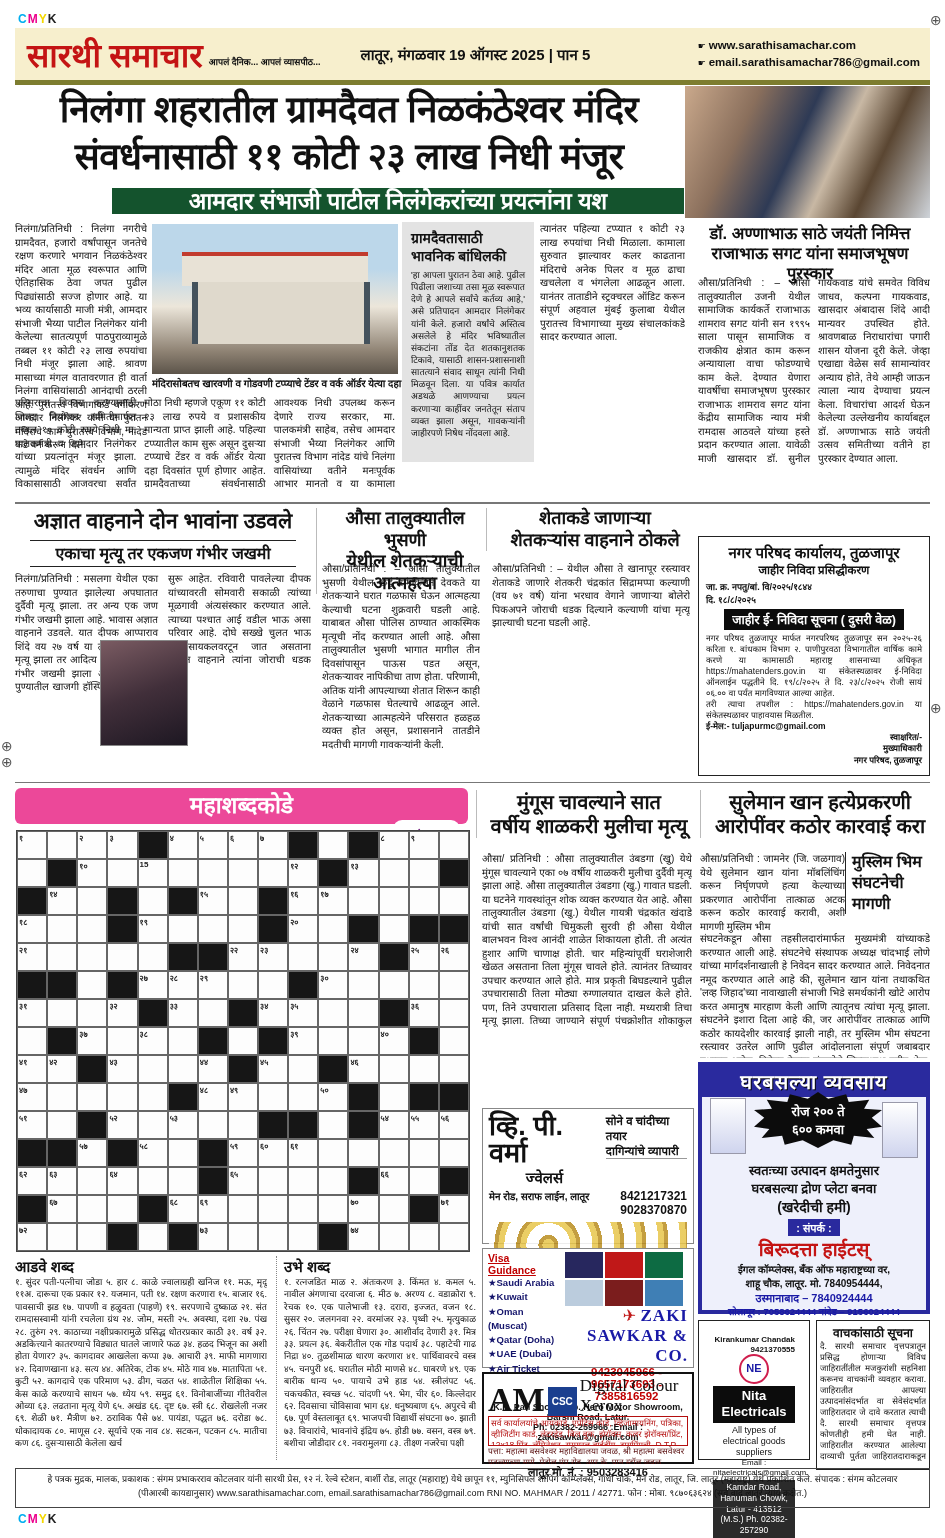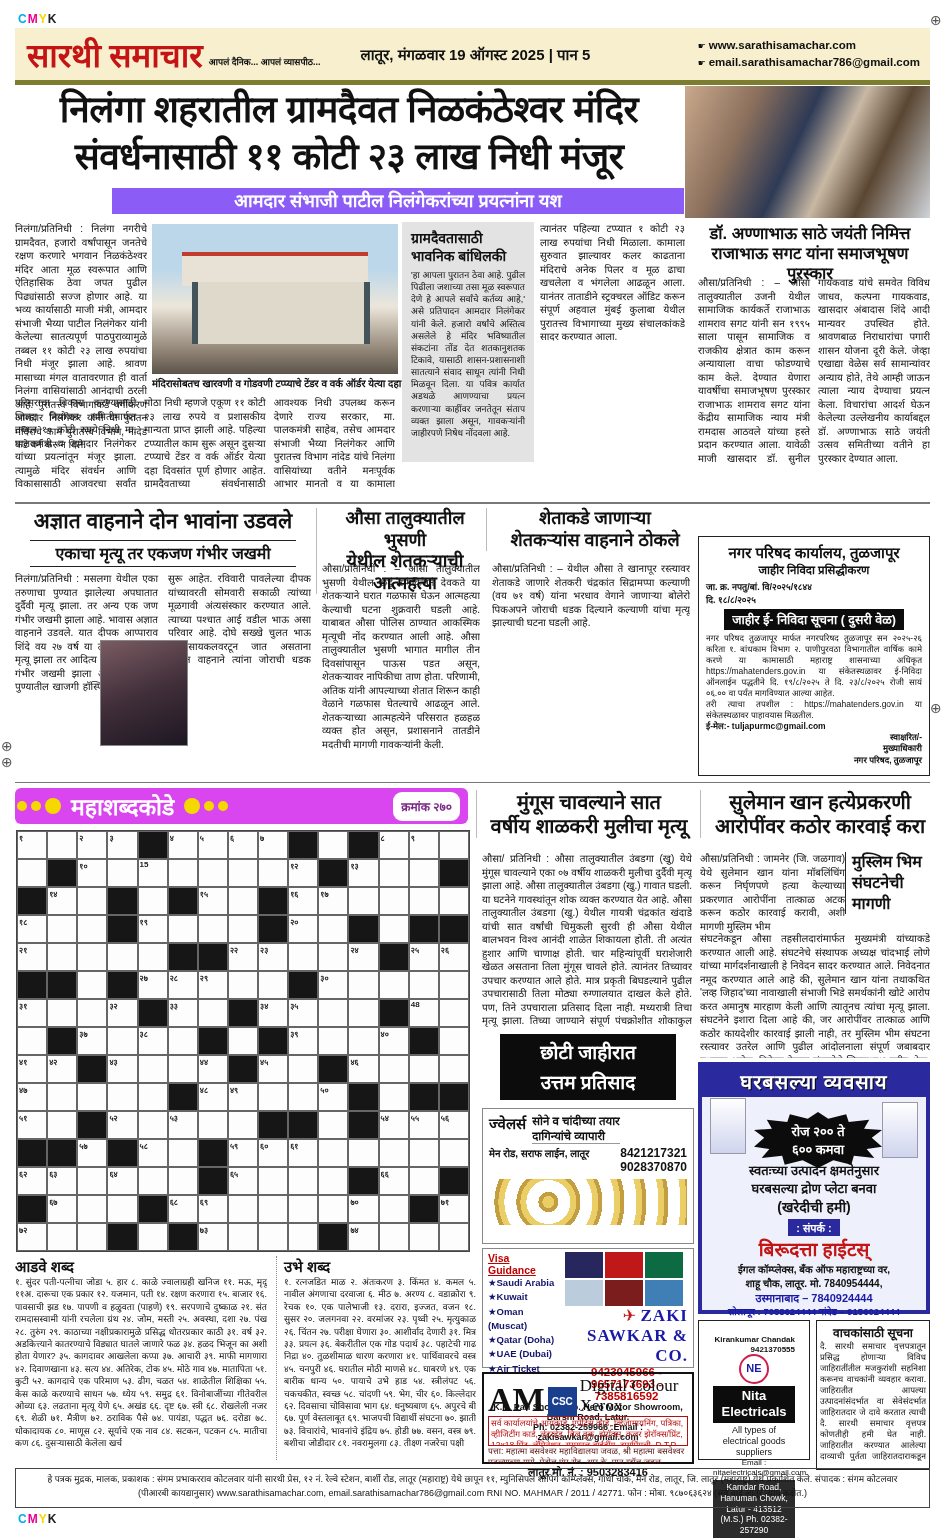--- a/index.html
+++ b/index.html
@@ -24,22 +24,22 @@
   .logo{color:#c41414;font-size:33px;font-weight:bold;margin-left:12px;white-space:nowrap;
         font-family:"Liberation Serif","DejaVu Serif",serif;}
   .tagline{font-size:9px;font-weight:bold;margin-left:6px;margin-top:14px;}
   .dateline{font-size:15px;font-weight:bold;margin-left:40px;white-space:nowrap;}
   .mast-contact{margin-left:auto;margin-right:10px;font-size:11.5px;font-weight:bold;line-height:1.5;text-align:left;}
   .mast-contact .ic{font-size:9px;margin-right:3px;}
 
   
   .main-headline{left:15px;top:86px;width:668px;height:98px;font-size:37px;line-height:1.28;
                  font-weight:bold;text-align:center;white-space:pre-line;letter-spacing:-.5px;}
-  .sub-headline{left:112px;top:188px;width:572px;height:26px;background:#8b5cf6;color:#fff;
-                font-size:18px;font-weight:bold;text-align:center;line-height:26px;}
+  .sub-headline{left:112px;top:188px;width:572px;height:26px;background:#14532d;color:#fff;
+                font-size:23px;font-weight:bold;text-align:center;line-height:26px;}
 
   .photo{background:#999;}
   .award-photo{left:685px;top:86px;width:245px;height:132px;
     background:linear-gradient(115deg,#caa98c 0%,#8a6f5c 25%,#2e3a55 45%,#c8b8a4 60%,#5a4632 75%,#cfd4da 100%);}
   .temple-photo{left:152px;top:224px;width:246px;height:150px;
     background:linear-gradient(#bcd7ea 0%,#bcd7ea 30%,#ece6da 55%,#8e8273 85%,#5c544a 100%);}
   .temple-roof{position:absolute;left:30px;top:28px;width:186px;height:30px;background:#e8e2d6;border-top:4px solid #c23b2e;}
   .temple-body{position:absolute;left:40px;top:58px;width:166px;height:62px;background:#dfd9cc;
     border-left:6px solid #44525c;border-right:6px solid #44525c;}
   .portrait-photo{background:linear-gradient(160deg,#7a5b62 0%,#412f3a 50%,#1d1722 100%);}
@@ -47,22 +47,22 @@
   .story-head{font-weight:bold;line-height:1.2;}
   .rule{background:#777;}
   .gray-box{background:#e3e3e3;padding:8px 9px;}
   .colrule{border-left:1px solid #bbb;}
 
   
   .tender{left:698px;top:536px;width:232px;height:240px;border:1.5px solid #222;padding:5px 7px;box-sizing:border-box;}
   .tender-bar{background:#0c0c0c;color:#fff;display:inline-block;padding:2px 8px;font-weight:bold;font-size:12.5px;}
 
   
-  .cw-banner{left:15px;top:788px;width:453px;height:36px;background:#d946ef;border-radius:6px;
-             display:flex;align-items:center;color:#fff;}
+  .cw-banner{left:15px;top:788px;width:453px;height:36px;background:#ec4899;border-radius:6px;
+             display:flex;align-items:center;color:#fff;flex-direction:column;}
   .cw-title{font-size:23px;font-weight:bold;margin:0 8px;}
   .dot{width:10px;height:10px;border-radius:50%;background:#f5d800;margin:0 2px;}
   .dot.big{width:16px;height:16px;}
   .cw-pill{background:#fff;color:#7b2a86;font-size:12px;font-weight:bold;border-radius:9px;
            padding:6px 8px;margin-left:auto;margin-right:8px;white-space:nowrap;}
   .cw-grid{left:16px;top:830px;width:452px;height:420px;display:grid;
            grid-template-columns:repeat(15,1fr);grid-template-rows:repeat(15,1fr);
            border:1px solid #444;background:#fff;}
   .cw-cell{border:1px solid #666;position:relative;background:#fdfdfd;}
   .cw-cell.black{background:#161616;}
@@ -84,21 +84,21 @@
   .collage{display:flex;flex-wrap:wrap;gap:2px;}
   .collage div{width:38px;height:26px;}
   .am-big{font-family:"Liberation Serif","DejaVu Serif",serif;font-size:34px;font-weight:bold;line-height:.9;}
   .am-title{font-family:"Liberation Serif","DejaVu Serif",serif;font-size:17px;}
   .csc{background:#1b3f8f;color:#fff;font-size:10px;font-weight:bold;padding:9px 4px;}
   .red{color:#b40f0f;}
 
   .ghar{left:698px;top:1062px;width:232px;height:252px;border:4px solid #2a2a9e;box-sizing:border-box;background:#eef0fb;}
   .ghar-title{background:#2a2a9e;color:#fff;font-size:20px;font-weight:bold;text-align:center;
               letter-spacing:1px;padding:2px 0;text-shadow:1px 1px 0 #000;}
-  .burst{position:absolute;left:52px;top:46px;width:128px;height:56px;background:#0c0c0c;color:#fff;
+  .burst{position:absolute;left:52px;top:26px;width:128px;height:56px;background:#0c0c0c;color:#fff;
          display:flex;align-items:center;justify-content:center;text-align:center;font-weight:bold;font-size:13px;
          clip-path:polygon(50% 0,58% 12%,72% 4%,74% 18%,90% 14%,86% 30%,100% 32%,92% 46%,100% 62%,88% 66%,94% 82%,78% 78%,76% 94%,62% 86%,50% 100%,38% 86%,24% 94%,22% 78%,6% 82%,12% 66%,0 62%,8% 46%,0 32%,14% 30%,10% 14%,26% 18%,28% 4%,42% 12%);}
   .ghar-side{position:absolute;width:34px;height:54px;background:linear-gradient(#fff,#cfd4ee);border:1px solid #99a;}
   .contact-pill{background:#2a2a9e;color:#fff;display:inline-block;font-size:11px;font-weight:bold;padding:1px 8px;}
   .ghar-name{color:#c41414;font-size:19px;font-weight:bold;}
   .blue{color:#1a1aa6;}
 
   .nita{left:698px;top:1320px;width:112px;height:140px;border:1.5px solid #222;box-sizing:border-box;
         text-align:center;font-size:9px;line-height:1.25;padding:14px;}
   .nita-band{background:#0c0c0c;color:#fff;font-size:13px;font-weight:bold;padding:2px 0;margin:2px 0;}
@@ -371,21 +371,21 @@
       <div class="cw-cell">
         <span class="cw-num">३४</span>
       </div>
       <div class="cw-cell">
         <span class="cw-num">३५</span>
       </div>
       <div class="cw-cell"></div>
       <div class="cw-cell"></div>
       <div class="cw-cell black"></div>
       <div class="cw-cell">
-        <span class="cw-num">48</span>
+        <span class="cw-num">३६</span>
       </div>
       <div class="cw-cell"></div>
       <div class="cw-cell"></div>
       <div class="cw-cell black"></div>
       <div class="cw-cell">
         <span class="cw-num">३७</span>
       </div>
       <div class="cw-cell"></div>
       <div class="cw-cell">
         <span class="cw-num">३८</span>
@@ -585,28 +585,25 @@
   </div>
   <div class="abs clip" style="left:276px;top:1256px;width:192px;height:204px;border-left:1px dotted #888;padding-left:7px;">
     <div class="clues-title">उभे शब्द</div>
     <div class="clues">१. रत्नजडित माळ २. अंतःकरण ३. किंमत ४. कमल ५. नावील अंगणाचा दरवाजा ६. मीठ ७. अरण्य ८. वडाक्रोरा ९. रेचक १०. एक पालेभाजी १३. दरारा, इज्जत, वजन १८. सुसर २०. जलगनवा २२. वरमांजर २३. पृथ्वी २५. मृत्युकाळ २६. चिंतन २७. परीक्षा घेणारा ३०. आशीर्वाद देणारी ३१. मित्र ३३. प्रयत्न ३६. बेकरीतील एक गोड पदार्थ ३८. पहाटेची गाढ निद्रा ४०. तुळशीमाळ धारण करणारा ४१. पार्थिवावरचे वस्त्र ४५. चनपुरी ४६. घरातील मोठी माणसे ४८. घाबरणे ४९. एक बारीक धान्य ५०. पायाचे उभे हाड ५४. स्त्रीलंपट ५६. चकचकीत, स्वच्छ ५८. चांदणी ५९. भेग, चीर ६०. किल्लेदार ६२. दिवसाचा चोविसावा भाग ६४. धनुष्यबाण ६५. अपुरचे बी ६७. पूर्ण वेस्तलाबूत ६९. भाजपची विद्यार्थी संघटना ७०. झाती ७३. विचारांचे, भावनांचे इंद्रिय ७५. होडी ७७. वसन, वस्त्र ७९. बशीचा जोडीदार ८१. नवरामुलगा ८३. तीक्ष्ण नजरेचा पक्षी</div>
   </div>
 
   <div class="abs story-head center colrule" style="left:476px;top:790px;width:216px;font-size:20px;white-space:pre-line;padding-left:4px;">मुंगूस चावल्याने सात
 वर्षीय शाळकरी मुलीचा मृत्यू</div>
   <div class="abs small just clip" style="left:482px;top:852px;width:210px;height:176px;">औसा/ प्रतिनिधी : औसा तालुक्यातील उंबडगा (खु) येथे मुंगूस चावल्याने एका ०७ वर्षीय शाळकरी मुलीचा दुर्दैवी मृत्यू झाला आहे. औसा तालुक्यातील उंबडगा (खु.) गावात घडली. या घटनेने गावस्थांतून शोक व्यक्त करण्यात येत आहे. औसा तालुक्यातील उंबडगा (खु.) येथील गायत्री चंद्रकांत खंदाडे यांची सात वर्षांची चिमुकली सुरवी ही औसा येथील बालभवन विश्व आनंदी शाळेत शिकायला होती. ती अत्यंत हुशार आणि चाणाक्ष होती. चार महिन्यांपूर्वी घराशेजारी खेळत असताना तिला मुंगूस चावले होते. त्यानंतर तिच्यावर उपचार करण्यात आले होते. मात्र प्रकृती बिघडल्याने पुढील उपचारासाठी तिला मोठ्या रुग्णालयात दाखल केले होते. पण, तिने उपचाराला प्रतिसाद दिला नाही. मध्यरात्री तिचा मृत्यू झाला. तिच्या जाण्याने संपूर्ण पंचक्रोशीत शोकाकुल वातावरण पसरले असून अंत्यसंस्कार करण्यात आले.</div>
 
-  <div class="abs blackbox" style="left:500px;top:1034px;width:176px;height:66px;font-size:19px;line-height:1.6;padding-top:4px;box-sizing:border-box;">
-    <div>छोटी जाहीरात</div>
-    <div>उत्तम प्रतिसाद</div>
-  </div>
 
   <div class="abs ad-border" style="left:482px;top:1108px;width:212px;height:136px;padding:4px 6px;">
     <div style="display:flex;gap:6px;align-items:flex-start;">
       <div>
+        <div class="verma-name">व्हि. पी. वर्मा</div>
         <div class="verma-sub center">ज्वेलर्स</div>
       </div>
       <div style="font-size:11.5px;font-weight:bold;white-space:pre-line;border-bottom:1px solid #999;">सोने व चांदीच्या तयार
 दागिन्यांचे व्यापारी</div>
     </div>
     <div style="display:flex;justify-content:space-between;margin-top:2px;">
       <div style="font-size:10px;font-weight:bold;">मेन रोड, सराफ लाईन, लातूर</div>
       <div style="font-size:12px;font-weight:bold;line-height:1.2;">
         <div>8421217321</div>
         <div>9028370870</div>

